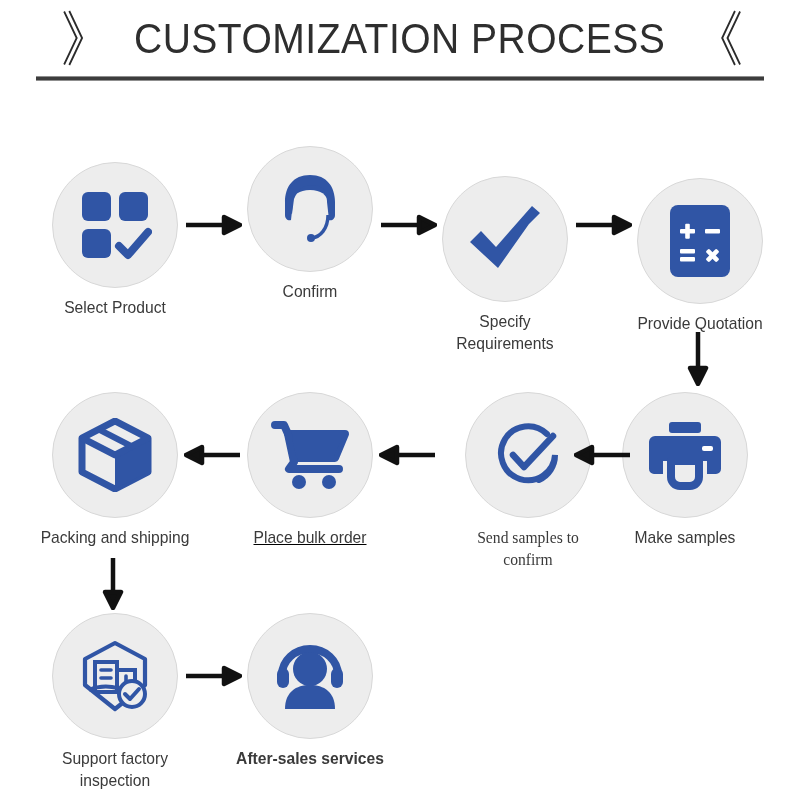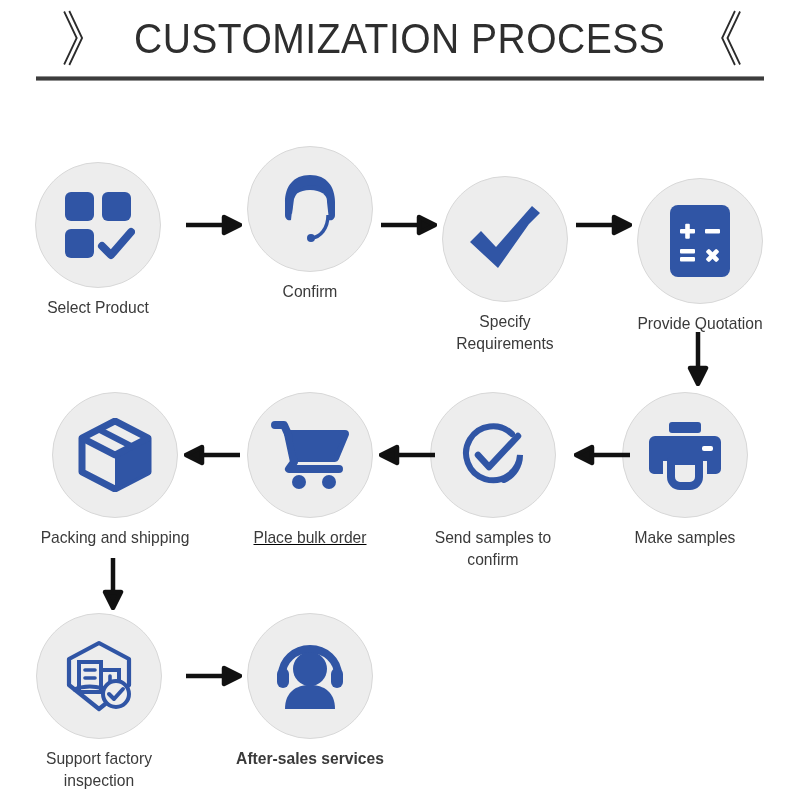--- a/index.html
+++ b/index.html
@@ -102,21 +102,21 @@
 
 <div id="header">
   <div id="title-row">
     <span class="chev">》</span>
     <span id="title-text">CUSTOMIZATION PROCESS</span>
     <span class="chev">《</span>
   </div>
   <div id="title-rule"></div>
 </div>
 
-<div class="node" style="left:16px; top:162px;">
+<div class="node" style="left:33px; top:162px;">
   <div class="circle">
     <svg width="74" height="74" viewBox="0 0 74 74">
       <rect x="4" y="4" width="29" height="29" rx="6" fill="#3055a5"></rect>
       <rect x="41" y="4" width="29" height="29" rx="6" fill="#3055a5"></rect>
       <rect x="4" y="41" width="29" height="29" rx="6" fill="#3055a5"></rect>
       <path d="M41 58 L50 67 L70 44" fill="none" stroke="#3055a5" stroke-width="8" stroke-linecap="round" stroke-linejoin="round"></path>
     </svg>
   </div>
   <div class="node-label">Select Product</div>
 </div>
@@ -174,21 +174,21 @@
       <rect x="22" y="2" width="32" height="11" rx="3" fill="#3055a5"></rect>
       <path d="M8 16 h60 a6 6 0 0 1 6 6 v27 a5 5 0 0 1 -5 5 h-9 v-13 h-44 v13 h-9
                a5 5 0 0 1 -5 -5 v-27 a6 6 0 0 1 6 -6 z" fill="#3055a5"></path>
       <rect x="55" y="26" width="11" height="5" rx="2" fill="#ffffff"></rect>
       <path d="M24 41 h28 v16 a9 9 0 0 1 -9 9 h-10 a9 9 0 0 1 -9 -9 z" fill="none" stroke="#3055a5" stroke-width="8" stroke-linejoin="round"></path>
     </svg>
   </div>
   <div class="node-label">Make samples</div>
 </div>
 
-<div class="node" style="left:411px; top:392px;">
+<div class="node" style="left:446px; top:392px;font-family:Liberation Serif, serif;">
   <div class="circle">
     <svg width="76" height="76" viewBox="0 0 76 76">
       <path d="M57 17 A27 27 0 1 0 65 38 A27 27 0 0 1 49 63" fill="none" stroke="#3055a5" stroke-width="6" stroke-linecap="round"></path>
       <path d="M23 38 L34 50 L63 19" fill="none" stroke="#3055a5" stroke-width="6.5" stroke-linecap="round" stroke-linejoin="round"></path>
     </svg>
   </div>
   <div class="node-label">Send samples to confirm</div>
 </div>
 
 <div class="node" style="left:228px; top:392px;text-decoration:underline;">
@@ -209,21 +209,21 @@
     <svg width="74" height="74" viewBox="0 0 74 74">
       <path d="M37 3 L70 20 L70 54 L37 71 L4 54 L4 20 Z" fill="none" stroke="#3055a5" stroke-width="7" stroke-linejoin="round"></path>
       <path d="M37 71 L37 37 L70 20 L70 54 Z" fill="#3055a5"></path>
       <path d="M4 20 L37 37 L70 20" fill="none" stroke="#3055a5" stroke-width="7" stroke-linejoin="round"></path>
       <path d="M20 11 L53 28" fill="none" stroke="#3055a5" stroke-width="6"></path>
     </svg>
   </div>
   <div class="node-label">Packing and shipping</div>
 </div>
 
-<div class="node" style="left:17px; top:613px;">
+<div class="node" style="left:33px; top:613px;">
   <div class="circle">
     <svg width="76" height="72" viewBox="0 0 76 72">
       <path d="M38 3 L68 19 L68 45 L38 69 L8 45 L8 19 Z" fill="none" stroke="#3055a5" stroke-width="4.2" stroke-linejoin="round"></path>
       <path d="M18 22 h22 v30 h-22 z" fill="none" stroke="#3055a5" stroke-width="4"></path>
       <path d="M40 30 h18 v22 h-18 z" fill="none" stroke="#3055a5" stroke-width="4"></path>
       <path d="M24 30 h10 M24 38 h10" stroke="#3055a5" stroke-width="3.6" stroke-linecap="round"></path>
       <path d="M49 36 v10" stroke="#3055a5" stroke-width="3.6" stroke-linecap="round"></path>
       <path d="M12 50 C26 44 44 46 58 56" fill="none" stroke="#3055a5" stroke-width="4"></path>
       <circle cx="55" cy="54" r="13" fill="#ededed" stroke="#3055a5" stroke-width="4"></circle>
       <path d="M48 54 L53 59 L62 49" fill="none" stroke="#3055a5" stroke-width="4" stroke-linecap="round" stroke-linejoin="round"></path>

